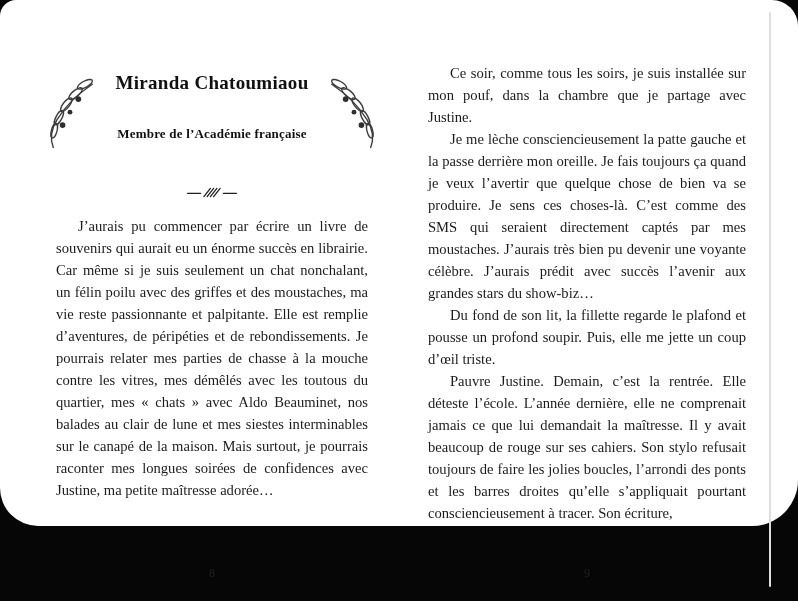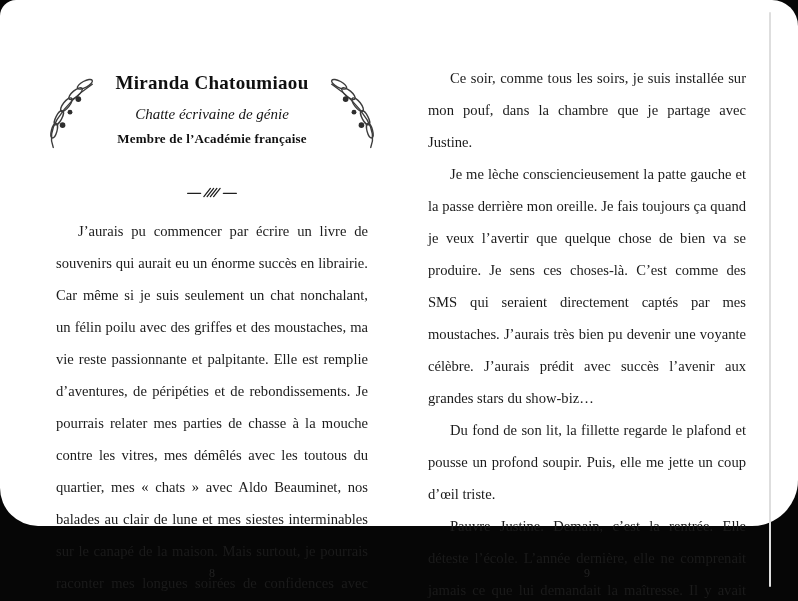--- a/index.html
+++ b/index.html
@@ -55,40 +55,40 @@
   }
   .subtitle {
     font-style: italic;
     font-size: 15px;
     margin-top: 12px;
     color: #141414;
   }
   .affiliation {
     font-weight: bold;
     font-size: 13px;
-    margin-top: 8px;
+    margin-top: 32px;
     letter-spacing: 0.2px;
     color: #101010;
   }
   .branch {
     position: absolute;
     top: 14px;
   }
   .branch.left  { left: -12px; }
   .branch.right { right: -12px; transform: scaleX(-1); }
 
   .divider-wrap {
     text-align: center;
     margin: 17px 0 15px 0;
     height: 15px;
   }
 
   .body-text p {
     font-size: 14.6px;
-    line-height: 32px;
+    line-height: 22px;
     text-align: justify;
     text-indent: 22px;
     margin: 0;
     color: #1b1b1b;
   }
 
   .page-number {
     position: absolute;
     top: 566px;
     font-size: 12px;
@@ -133,21 +133,20 @@
           <ellipse cx="11" cy="58" rx="8" ry="3" transform="rotate(-75 11 58)"></ellipse>
         </g>
         <g fill="#2e2e2e">
           <circle cx="37" cy="24" r="3"></circle>
           <circle cx="28" cy="38" r="2.6"></circle>
           <circle cx="20" cy="52" r="3"></circle>
         </g>
       </svg>
 
       <div class="title">Miranda Chatoumiaou</div>
-      <div class="subtitle">Chatte écrivaine de génie</div>
       <div class="affiliation">Membre de l’Académie française</div>
     </div>
 
     <div class="divider-wrap">
       <svg viewBox="0 0 64 16" width="52" height="13" aria-hidden="true">
         <g stroke="#1f1f1f" stroke-width="1.6" fill="none" stroke-linecap="round">
           <path d="M2 9 H18"></path>
           <path d="M46 9 H62"></path>
           <path d="M22 13 L30 3"></path>
           <path d="M26 13 L34 3"></path>

